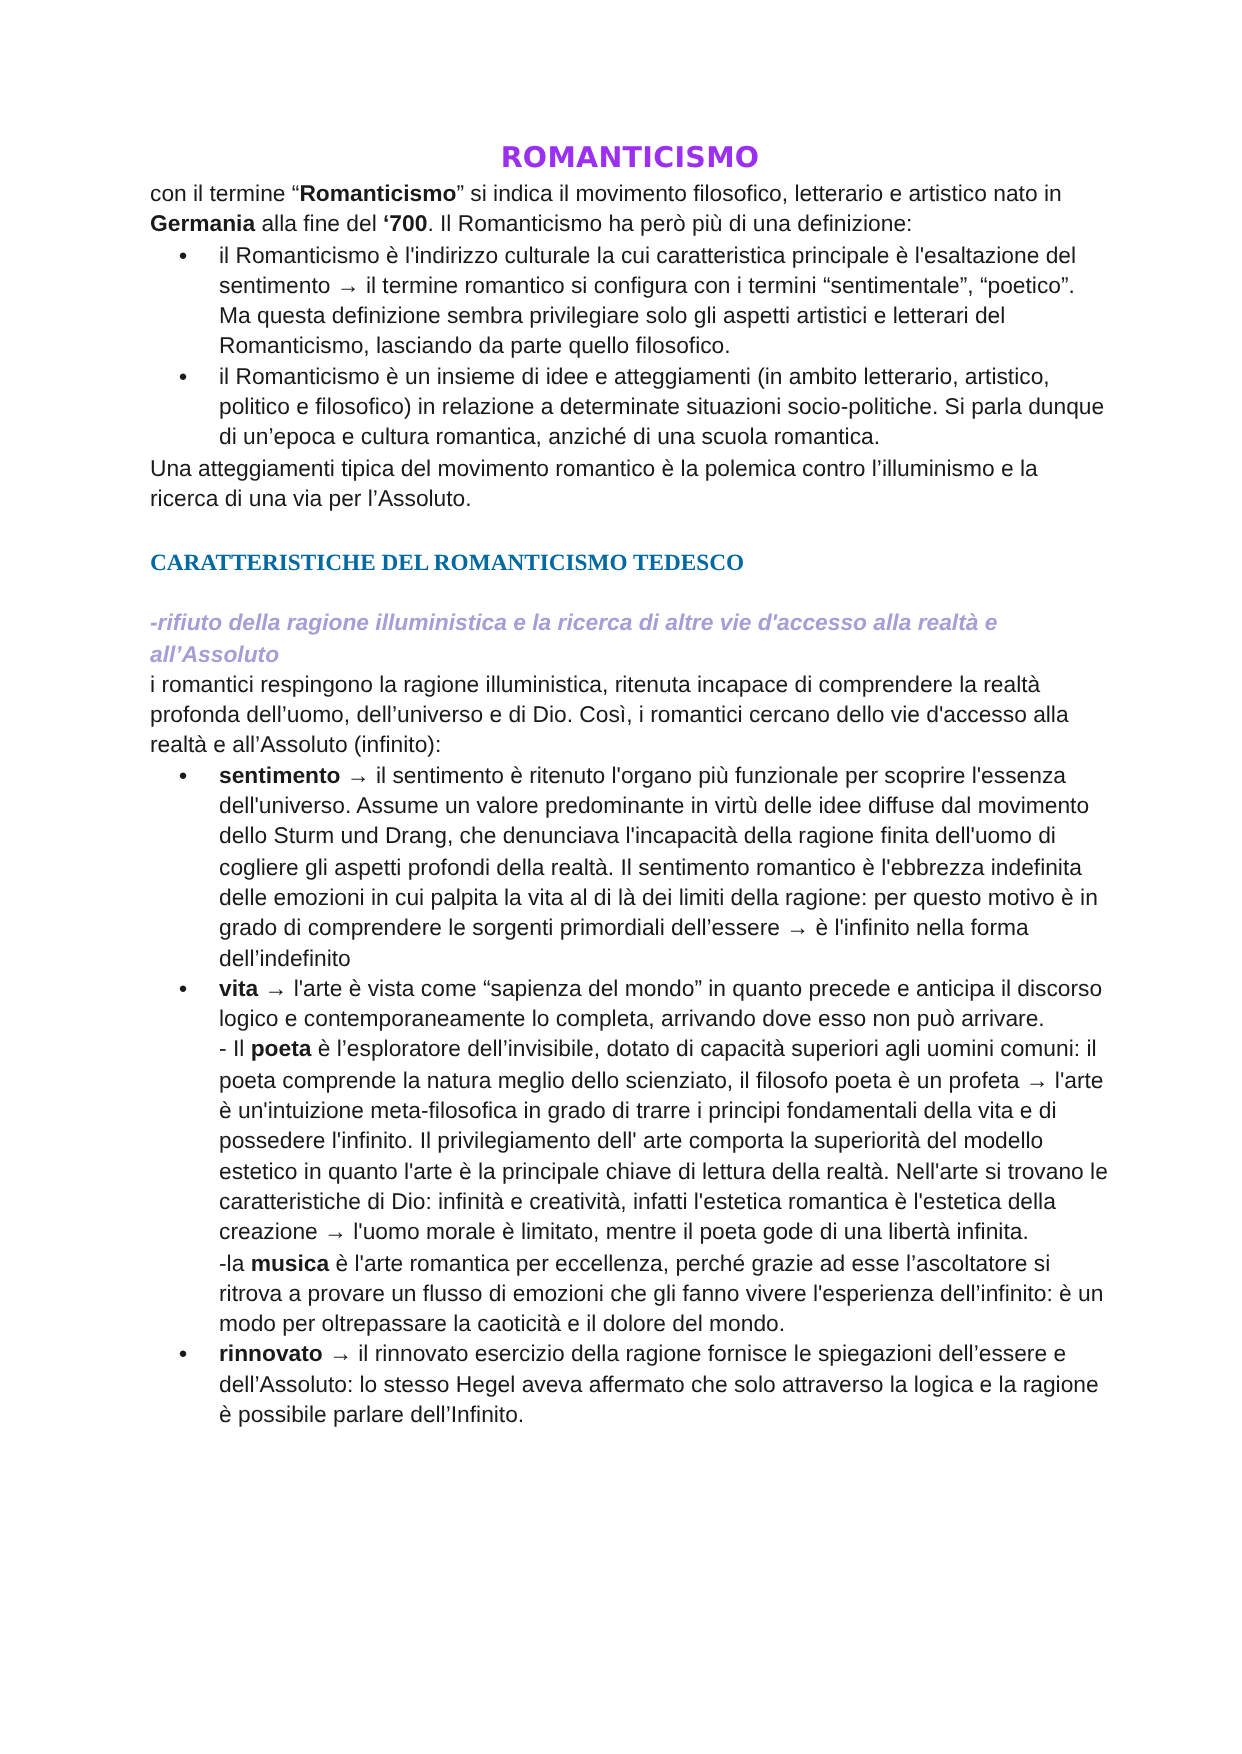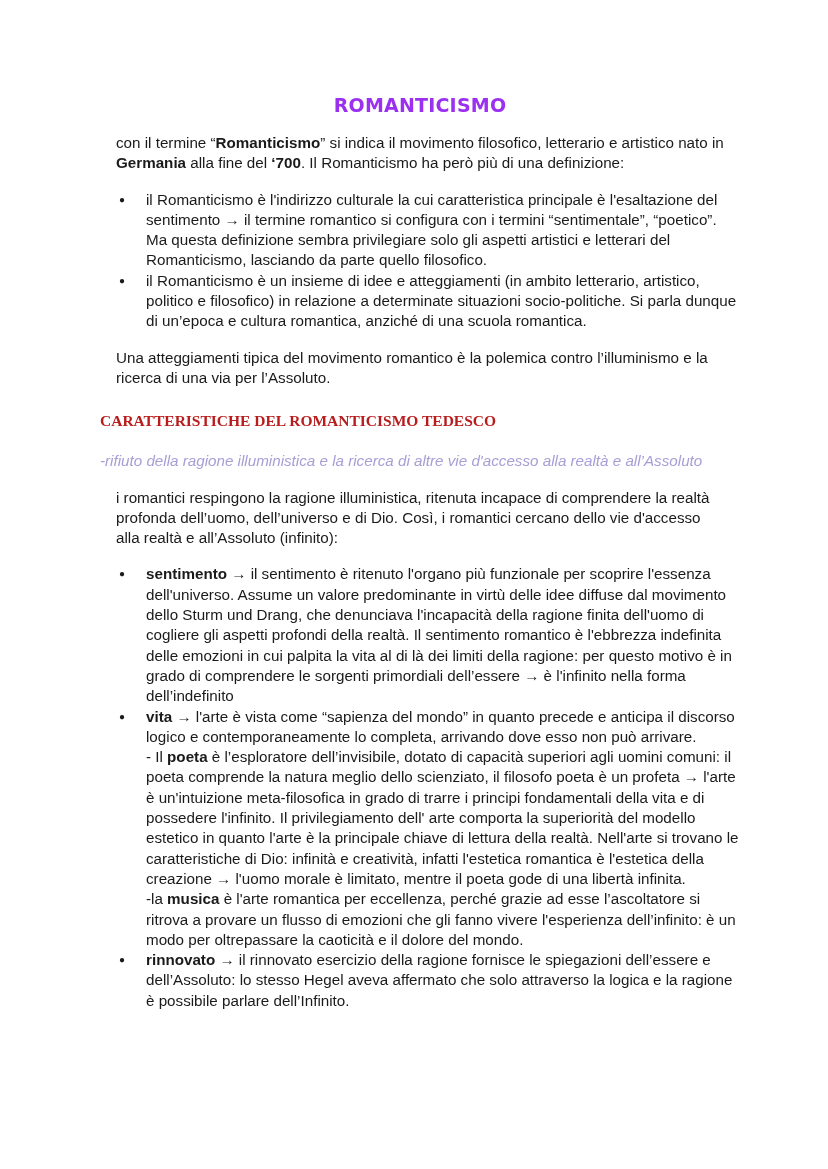--- a/index.html
+++ b/index.html
@@ -8,51 +8,51 @@
     font-family: "Liberation Sans", sans-serif; color: #1a1a1a;
   }
   .page {
     position: absolute; left: 100px; top: 93px; width: 640px;
     font-size: 15.2px; line-height: 20.3px;
   }
   .title {
     text-align: center; font-family: "DejaVu Sans", sans-serif; font-weight: bold;
     font-size: 19px; line-height: 24px; margin: 0 0 3px 0; letter-spacing: 0.2px;
   }
-  p { margin: 16px; }
+  p { margin: 0; }
   ul { margin: 0; padding: 0 0 0 46px; list-style: none; }
   ul li { position: relative; }
   ul li::before {
     content: "\25CF"; position: absolute; left: -27px; top: 0; font-size: 10px;
   }
   .h2 {
     font-family: "Liberation Serif", serif; font-weight: bold; font-size: 15.5px;
     margin: 23px 0 0 0; line-height: 20px;
   }
   .h3 {
-    font-style: italic; font-weight: normal; margin: 20px 0 0 0;
+    font-style: italic; font-weight: bold; margin: 20px 0 0 0;
   }
   b { font-weight: bold; }
 </style>
 </head>
 <body>
 
 <div class="page">
   <h1 class="title" style="color:#9b30f0">ROMANTICISMO</h1>
 
   <p><span>con il termine “</span><b>Romanticismo</b><span>” si indica il movimento filosofico, letterario e artistico nato in </span><b>Germania</b><span> alla fine del </span><b>‘700</b><span>. Il Romanticismo ha però più di una definizione:</span></p>
 
   <ul>
     <li>il Romanticismo è l'indirizzo culturale la cui caratteristica principale è l'esaltazione del sentimento → il termine romantico si configura con i termini “sentimentale”, “poetico”. Ma questa definizione sembra privilegiare solo gli aspetti artistici e letterari del Romanticismo, lasciando da parte quello filosofico.</li>
     <li>il Romanticismo è un insieme di idee e atteggiamenti (in ambito letterario, artistico, politico e filosofico) in relazione a determinate situazioni socio-politiche. Si parla dunque di un’epoca e cultura romantica, anziché di una scuola romantica.</li>
   </ul>
 
   <p>Una atteggiamenti tipica del movimento romantico è la polemica contro l’illuminismo e la ricerca di una via per l’Assoluto.</p>
 
-  <h2 class="h2" style="color:#b91c1c">CARATTERISTICHE DEL ROMANTICISMO TEDESCO</h2>
+  <h2 class="h2" style="color:#0369a1">CARATTERISTICHE DEL ROMANTICISMO TEDESCO</h2>
 
   <h3 class="h3" style="color:#a79ed6; margin-bottom:0; font-size:15.2px;">-rifiuto della ragione illuministica e la ricerca di altre vie d'accesso alla realtà e all’Assoluto</h3>
 
   <p>i romantici respingono la ragione illuministica, ritenuta incapace di comprendere la realtà profonda dell’uomo, dell’universo e di Dio. Così, i romantici cercano dello vie d'accesso alla realtà e all’Assoluto (infinito):</p>
 
   <ul>
     <li><b>sentimento</b><span> → il sentimento è ritenuto l'organo più funzionale per scoprire l'essenza dell'universo. Assume un valore predominante in virtù delle idee diffuse dal movimento dello Sturm und Drang, che denunciava l'incapacità della ragione finita dell'uomo di cogliere gli aspetti profondi della realtà. Il sentimento romantico è l'ebbrezza indefinita delle emozioni in cui palpita la vita al di là dei limiti della ragione: per questo motivo è in grado di comprendere le sorgenti primordiali dell’essere → è l'infinito nella forma dell’indefinito</span></li>
     <li>
       <div><b>vita</b><span> → l'arte è vista come “sapienza del mondo” in quanto precede e anticipa il discorso logico e contemporaneamente lo completa, arrivando dove esso non può arrivare.</span></div>
       <div><span>- Il </span><b>poeta</b><span> è l’esploratore dell’invisibile, dotato di capacità superiori agli uomini comuni: il poeta comprende la natura meglio dello scienziato, il filosofo poeta è un profeta → l'arte è un'intuizione meta-filosofica in grado di trarre i principi fondamentali della vita e di possedere l'infinito. Il privilegiamento dell' arte comporta la superiorità del modello estetico in quanto l'arte è la principale chiave di lettura della realtà. Nell'arte si trovano le caratteristiche di Dio: infinità e creatività, infatti l'estetica romantica è l'estetica della creazione → l'uomo morale è limitato, mentre il poeta gode di una libertà infinita.</span></div>

